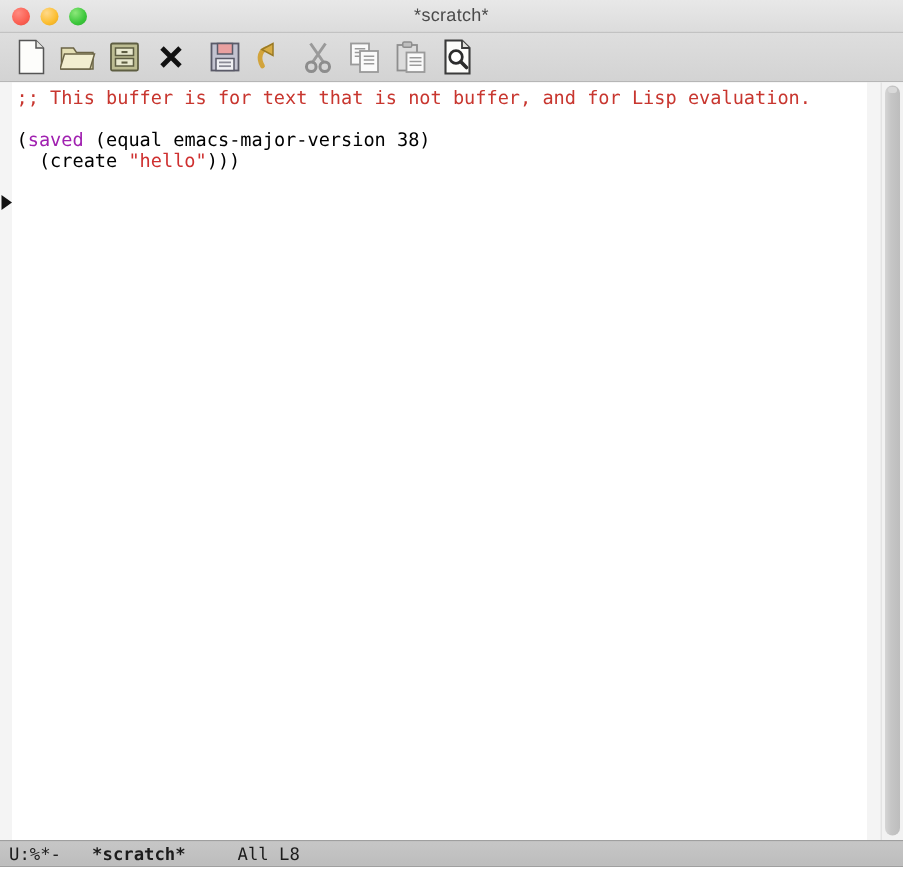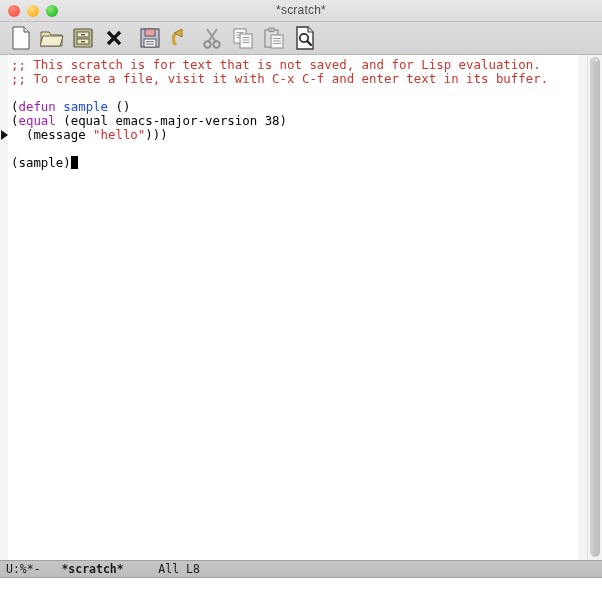--- a/index.html
+++ b/index.html
@@ -281,28 +281,25 @@
 
 </div>
 
 <div class="frame-body">
 
   <div class="fringe-left">
     <div class="fringe-arrow" style="top: 75px;"></div>
   </div>
 
   <div class="buffer" id="buffer-text">
-      <div class="codeline"><span class="cmt">;; This scratch is for text that is not saved, and for Lisp evaluation.</span></div>
-      <div class="codeline"><span class="cmt">;; To create a file, visit it with C-x C-f and enter text in its buffer.</span></div>
+      <div class="codeline"><span class="cmt">;; This buffer is for text that is not buffer, and for Lisp evaluation.</span></div>
       <div class="codeline"><span></span></div>
-      <div class="codeline"><span>(</span><span class="kw">defun</span><span> </span><span class="fn">sample</span><span> ()</span></div>
-      <div class="codeline"><span>(</span><span class="kw">equal</span><span> (equal emacs-major-version 38)</span></div>
-      <div class="codeline"><span>  (message </span><span class="str">"hello"</span><span>)))</span></div>
+      <div class="codeline"><span>(</span><span class="kw">saved</span><span> (equal emacs-major-version 38)</span></div>
+      <div class="codeline"><span>  (create </span><span class="str">"hello"</span><span>)))</span></div>
       <div class="codeline"><span></span></div>
-      <div class="codeline"><span>(sample)</span><span class="cursor"></span></div>
     </div>
 
   <div class="fringe-right"></div>
 
   <div class="scrollbar">
     <div class="scroll-thumb" style="top: calc(0% + 2px); height: calc(100% - 5px); bottom: auto;"></div>
   </div>
 </div>
 
 <div class="modeline">

